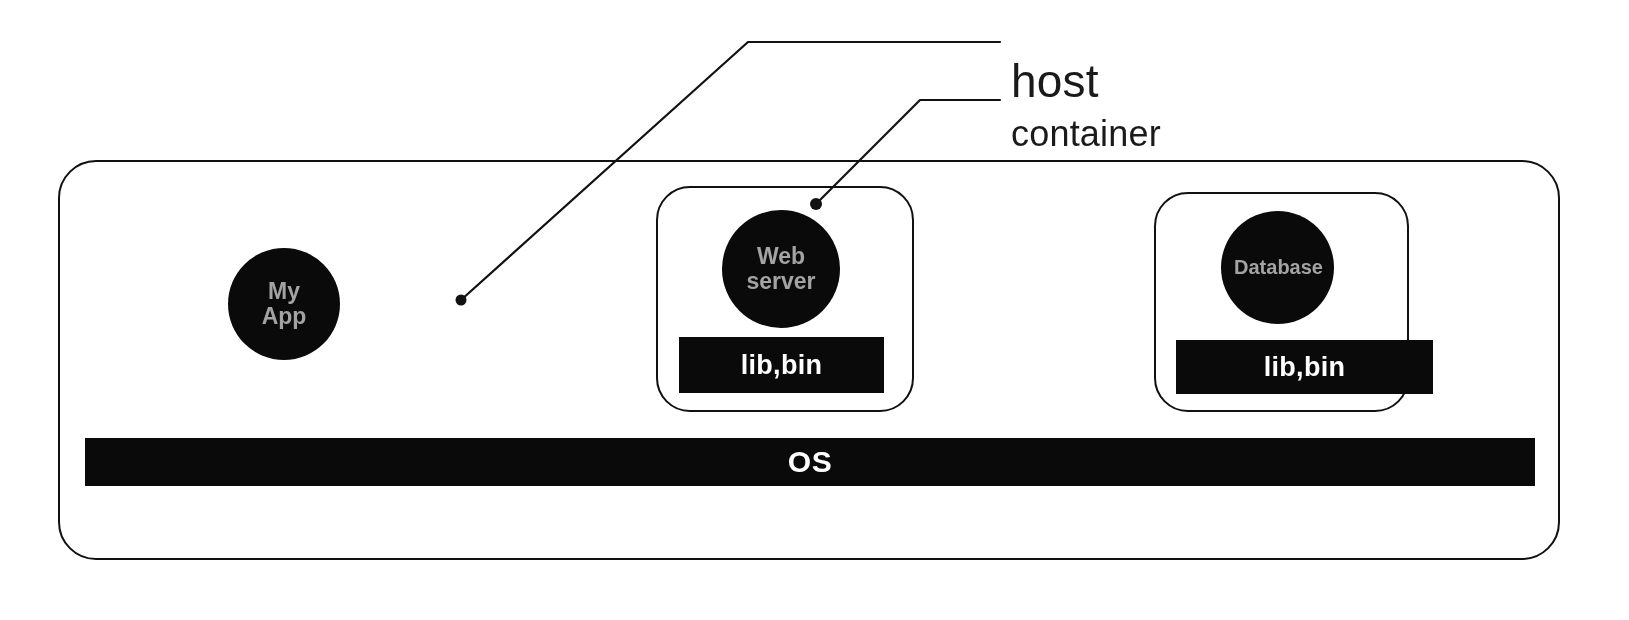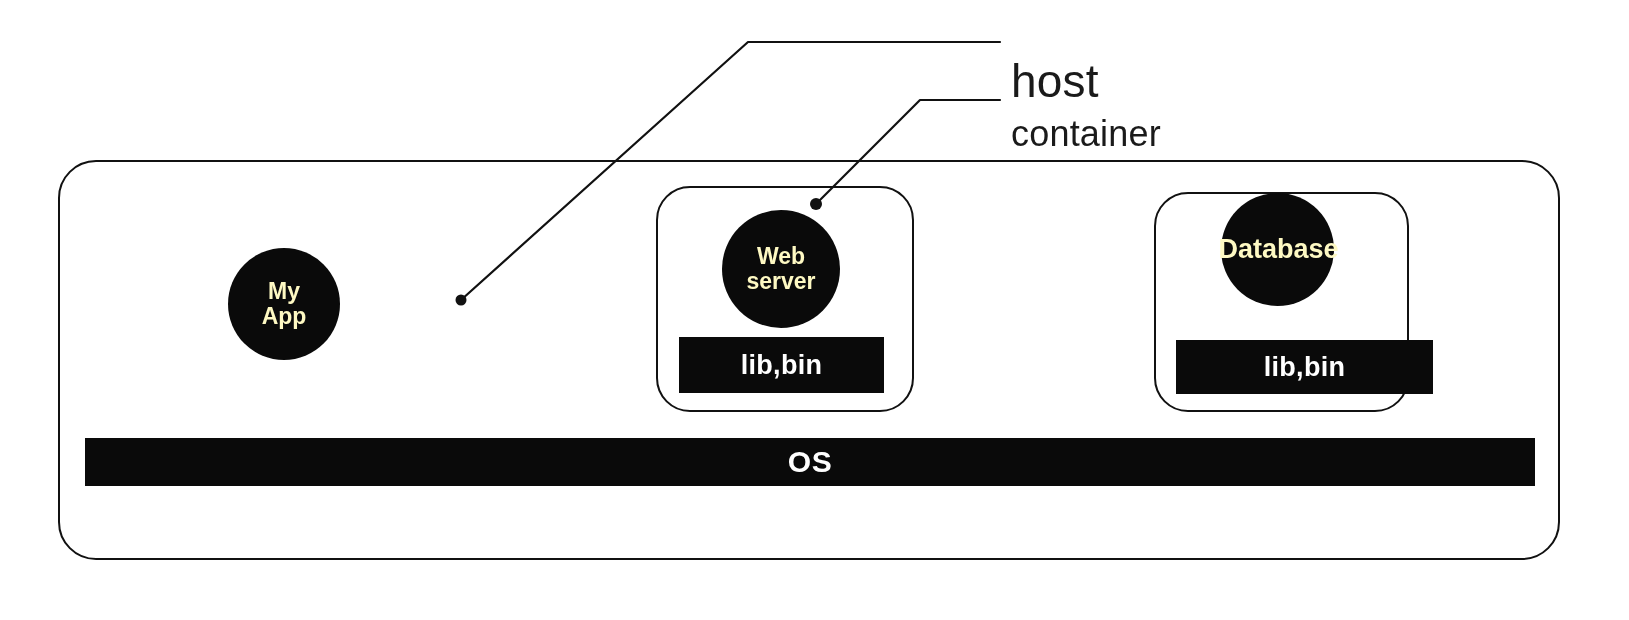--- a/index.html
+++ b/index.html
@@ -58,21 +58,21 @@
     border-radius: 38px;
     background: #ffffff;
     box-sizing: border-box;
     z-index: 1;
   }
   
   .node-circle {
     position: absolute;
     border-radius: 50%;
     background: #0a0a0a;
-    color: #fef9c3;
+    color: #a3a3a3;
     display: flex;
     align-items: center;
     justify-content: center;
     text-align: center;
     font-weight: 700;
     line-height: 1.08;
     z-index: 3;
   }
   #app-circle {
     left: 228px;
@@ -105,24 +105,24 @@
   
   #web-circle {
     left: 722px;
     top: 210px;
     width: 118px;
     height: 118px;
     font-size: 23px;
   }
   #db-circle {
     left: 1221px;
-    top: 193px;
+    top: 211px;
     width: 113px;
     height: 113px;
-    font-size: 27px;
+    font-size: 20px;
   }
   #db-circle .circle-text {
     
     transform: translateX(1px);
   }
   
   .libbin-bar {
     position: absolute;
     background: #0a0a0a;
     color: #ffffff;

